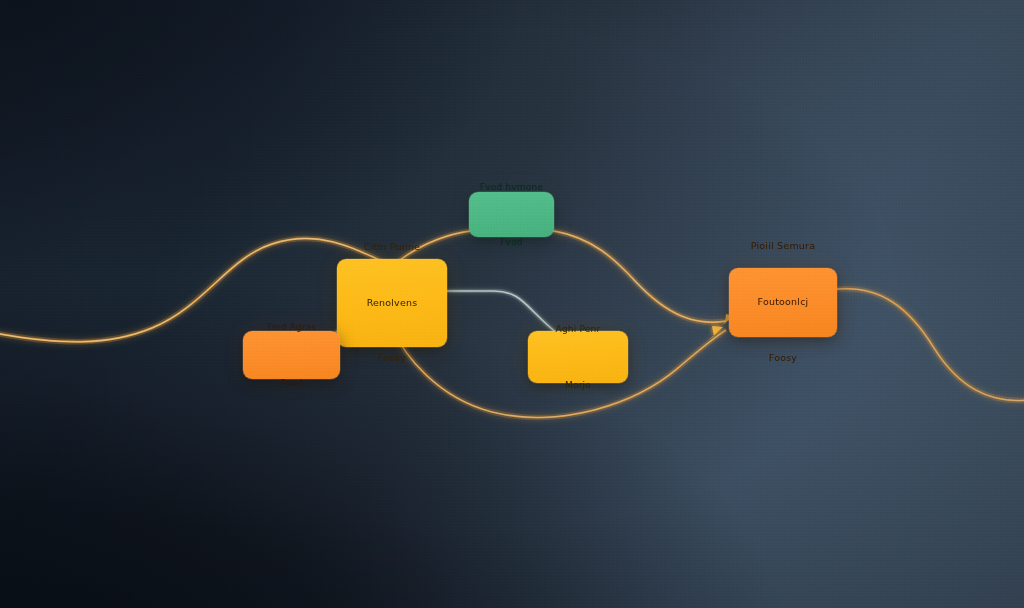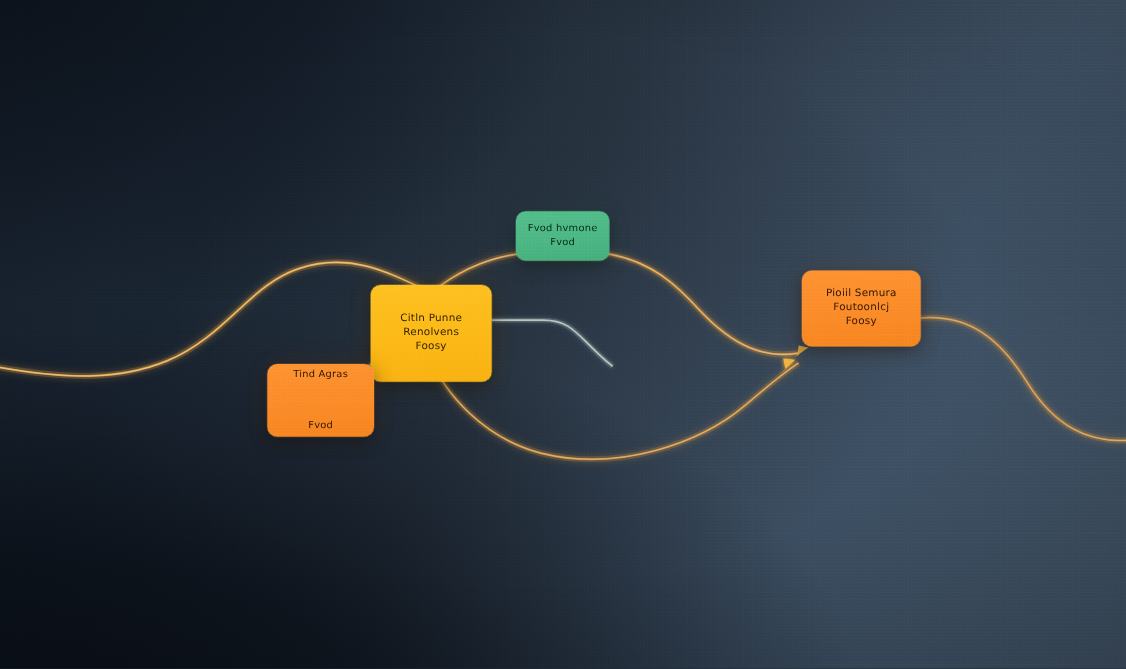--- a/index.html
+++ b/index.html
@@ -85,20 +85,21 @@
     box-sizing: border-box;
     border-radius: 9px;
     display: flex;
     flex-direction: column;
     align-items: center;
     justify-content: center;
     text-align: center;
     line-height: 1.36;
     padding: 4px 8px;
     user-select: none;
+    gap: 43px;
   }
   .node .line {
     display: block;
     white-space: nowrap;
     
     filter: blur(0.62px) contrast(1.12);
     letter-spacing: 0.2px;
     transform: scaleY(0.97);
   }
 
@@ -126,23 +127,23 @@
     box-shadow:
       0 0 0 0.5px rgba(120,220,170,0.30),
       0 4px 16px rgba(0,0,0,0.42),
       0 0 22px rgba(70,180,130,0.12);
     color: #123322;
   }
 
   
   #node-pipeline { left: 337px; top: 259px; width: 110px; height: 88px; font-size: 9.5px; }
   #node-green    { left: 469px; top: 192px; width: 85px;  height: 45px; font-size: 9px; }
-  #node-left     { left: 243px; top: 331px; width: 97px;  height: 66px; font-size: 9px; justify-content: space-between; }
+  #node-left     { left: 243px; top: 331px; width: 97px;  height: 48px; font-size: 9px; }
   #node-mid      { left: 528px; top: 331px; width: 100px; height: 52px; font-size: 9px; }
-  #node-right    { left: 729px; top: 246px; width: 108px; height: 69px; font-size: 9.5px; }
+  #node-right    { left: 729px; top: 268px; width: 108px; height: 69px; font-size: 9.5px; }
 </style>
 </head>
 <body>
 
 <div id="stage">
 
   <div class="bg-base"></div>
   <div class="bg-dark-bl"></div>
   <div class="bg-dark-tl"></div>
   <div class="bg-light-tr"></div>
@@ -241,20 +242,24 @@
   <div class="node node-green" id="node-green">
     <span class="line">Fvod hvmone</span>
     <span class="line">Fvod</span>
   </div>
 
   <div class="node node-orange" id="node-left">
     <span class="line">Tind Agras</span>
     <span class="line">Fvod</span>
   </div>
 
+  <div class="node node-yellow" id="node-mid">
+    <span class="line">Aghi Penr</span>
+    <span class="line">Morje</span>
+  </div>
 
   <div class="node node-orange" id="node-right">
     <span class="line">Pioiil Semura</span>
     <span class="line">Foutoonlcj</span>
     <span class="line">Foosy</span>
   </div>
 
   <div class="bg-noise"></div>
 </div>
 

